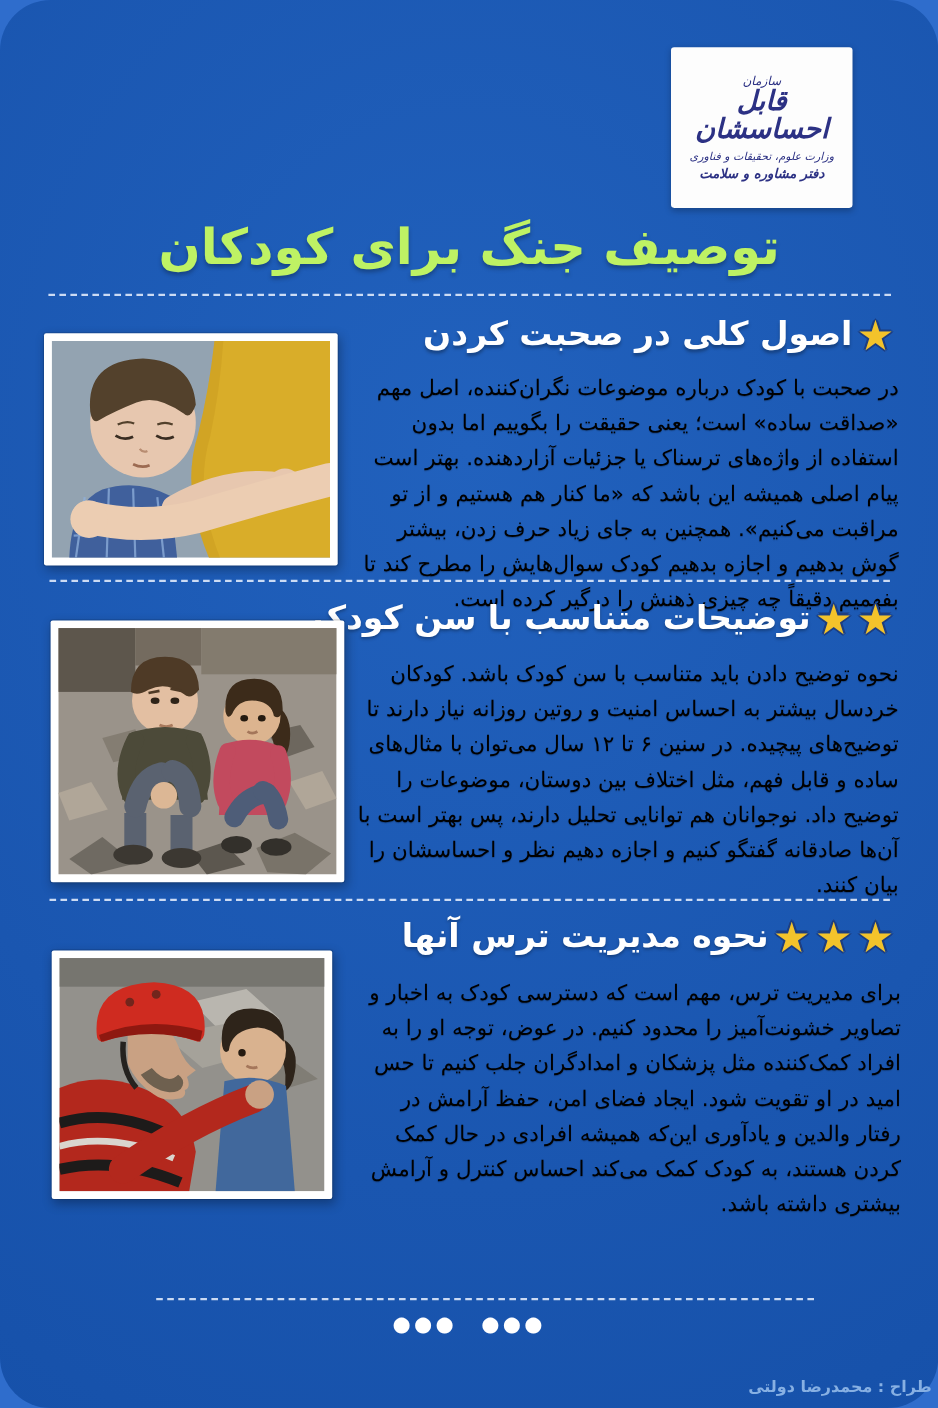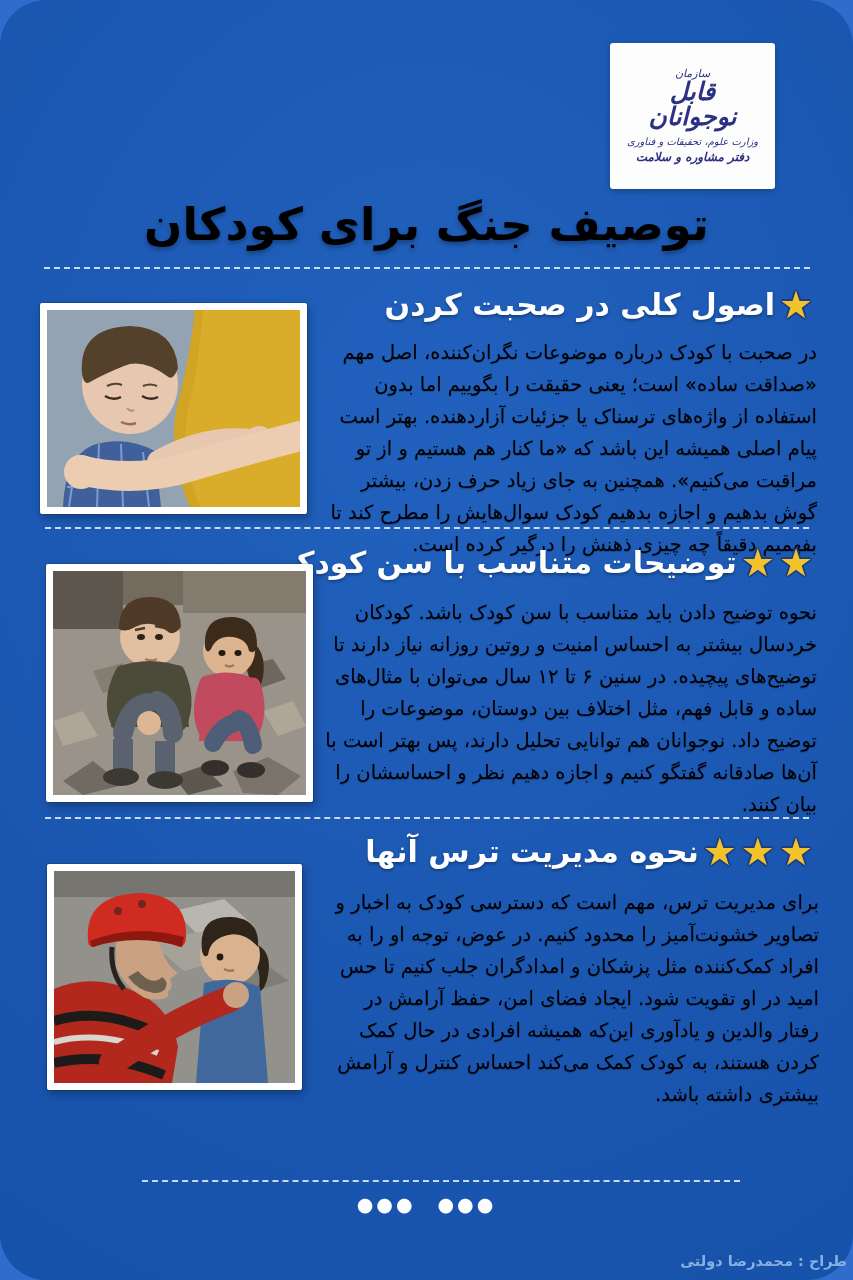--- a/index.html
+++ b/index.html
@@ -33,21 +33,21 @@
   .logo-right{ color:#2c3184; justify-content:center; }
   .callig{ font-family:"DejaVu Serif","Liberation Serif",serif; font-style:italic; line-height:1; }
   .logo-right .w-top{ font-size:11px; }
   .logo-right .w-main{ font-size:25px; font-weight:bold; letter-spacing:-1px; }
   .logo-right .cap1{ font-size:10px; margin-top:7px; font-family:"DejaVu Serif","Liberation Serif",serif; font-style:italic; }
   .logo-right .cap2{ font-size:12px; font-weight:bold; margin-top:3px; font-family:"DejaVu Serif","Liberation Serif",serif; font-style:italic; }
 
   
   .main-title{
     position:absolute; top:198px; left:0; right:0; text-align:center;
-    font-size:45px; font-weight:bold; color:#000000;
+    font-size:45px; font-weight:bold; color:#bef264;
     text-shadow:0 3px 4px rgba(0,0,0,.28);
     letter-spacing:0;
   }
 
   
   .dashed{ position:absolute; height:0; border-top:2px dashed rgba(235,242,255,.85); }
   .sep-title{ top:267px; left:44px; width:766px; }
   .sep-1{ top:527px; left:45px; width:764px; }
   .sep-2{ top:817px; left:45px; width:764px; }
   .sep-footer{ top:1180px; left:142px; width:598px; }
@@ -110,21 +110,21 @@
 </head>
 <body>
 
 <div class="poster">
   <div class="poster-bg"></div>
 
 
   <div class="logo-card logo-right">
     <div class="callig w-top">سازمان</div>
     <div class="callig w-main">قابل</div>
-    <div class="callig w-main">نوجوانان</div>
+    <div class="callig w-main">احساسشان</div>
     <div class="cap1">وزارت علوم، تحقیقات و فناوری</div>
     <div class="cap2">دفتر مشاوره و سلامت</div>
   </div>
 
   <h1 class="main-title">توصیف جنگ برای کودکان</h1>
   <div class="dashed sep-title"></div>
 
   <div class="sec-head head-1">
     <span class="stars">★</span>
     <h2>اصول کلی در صحبت کردن</h2>

